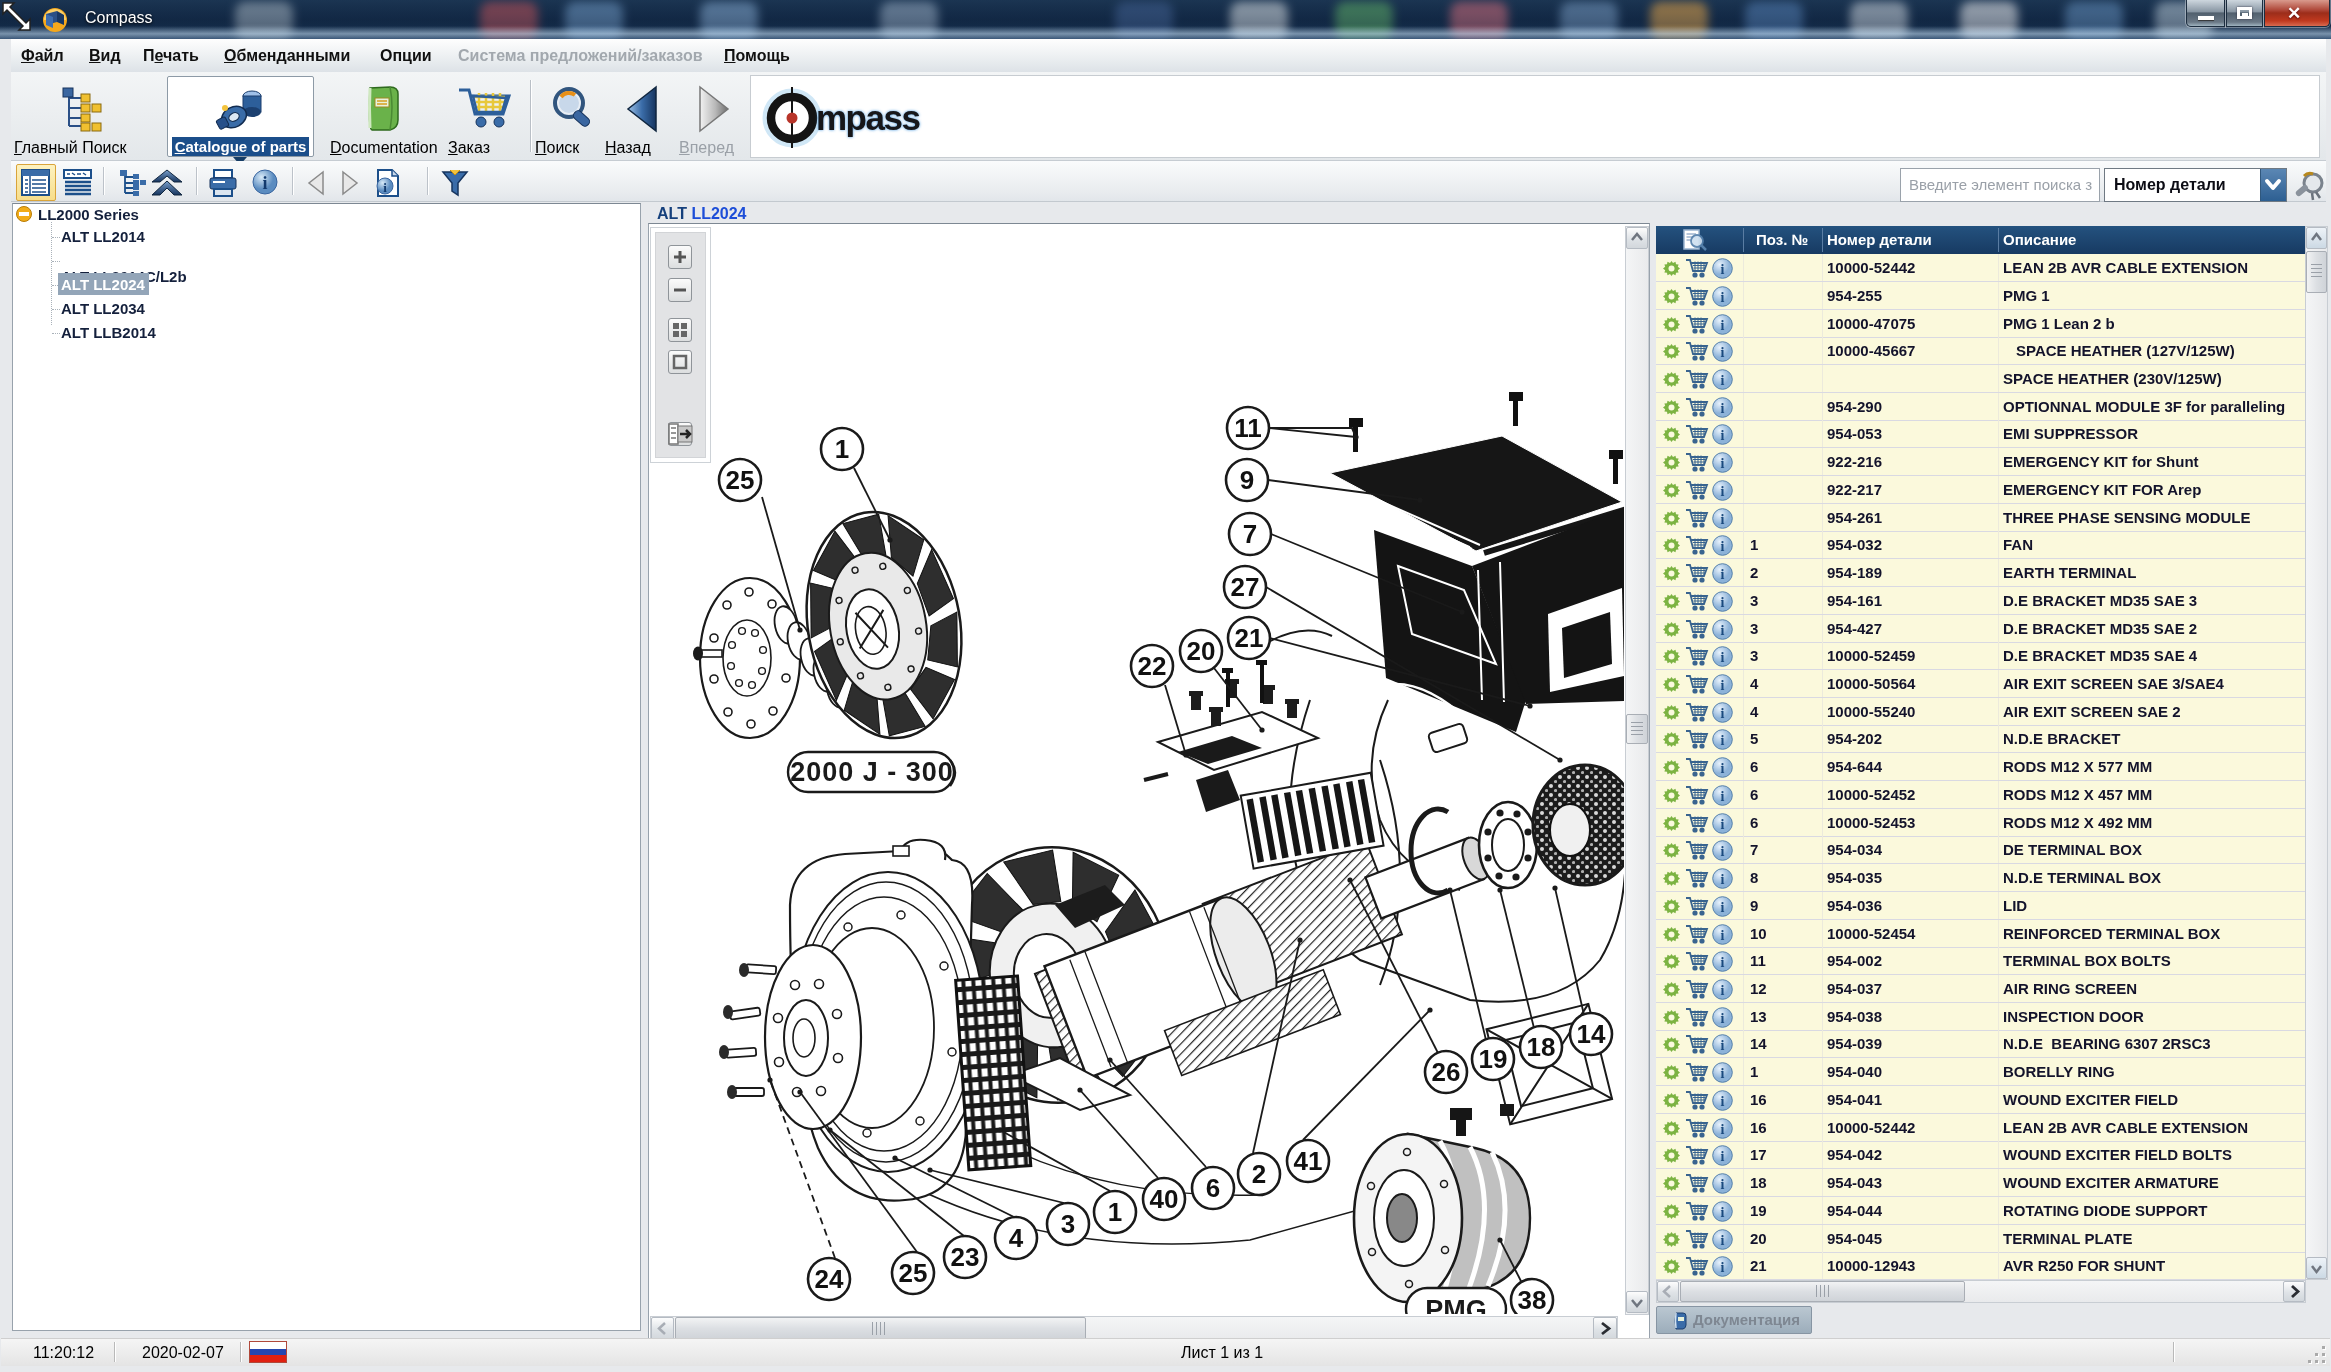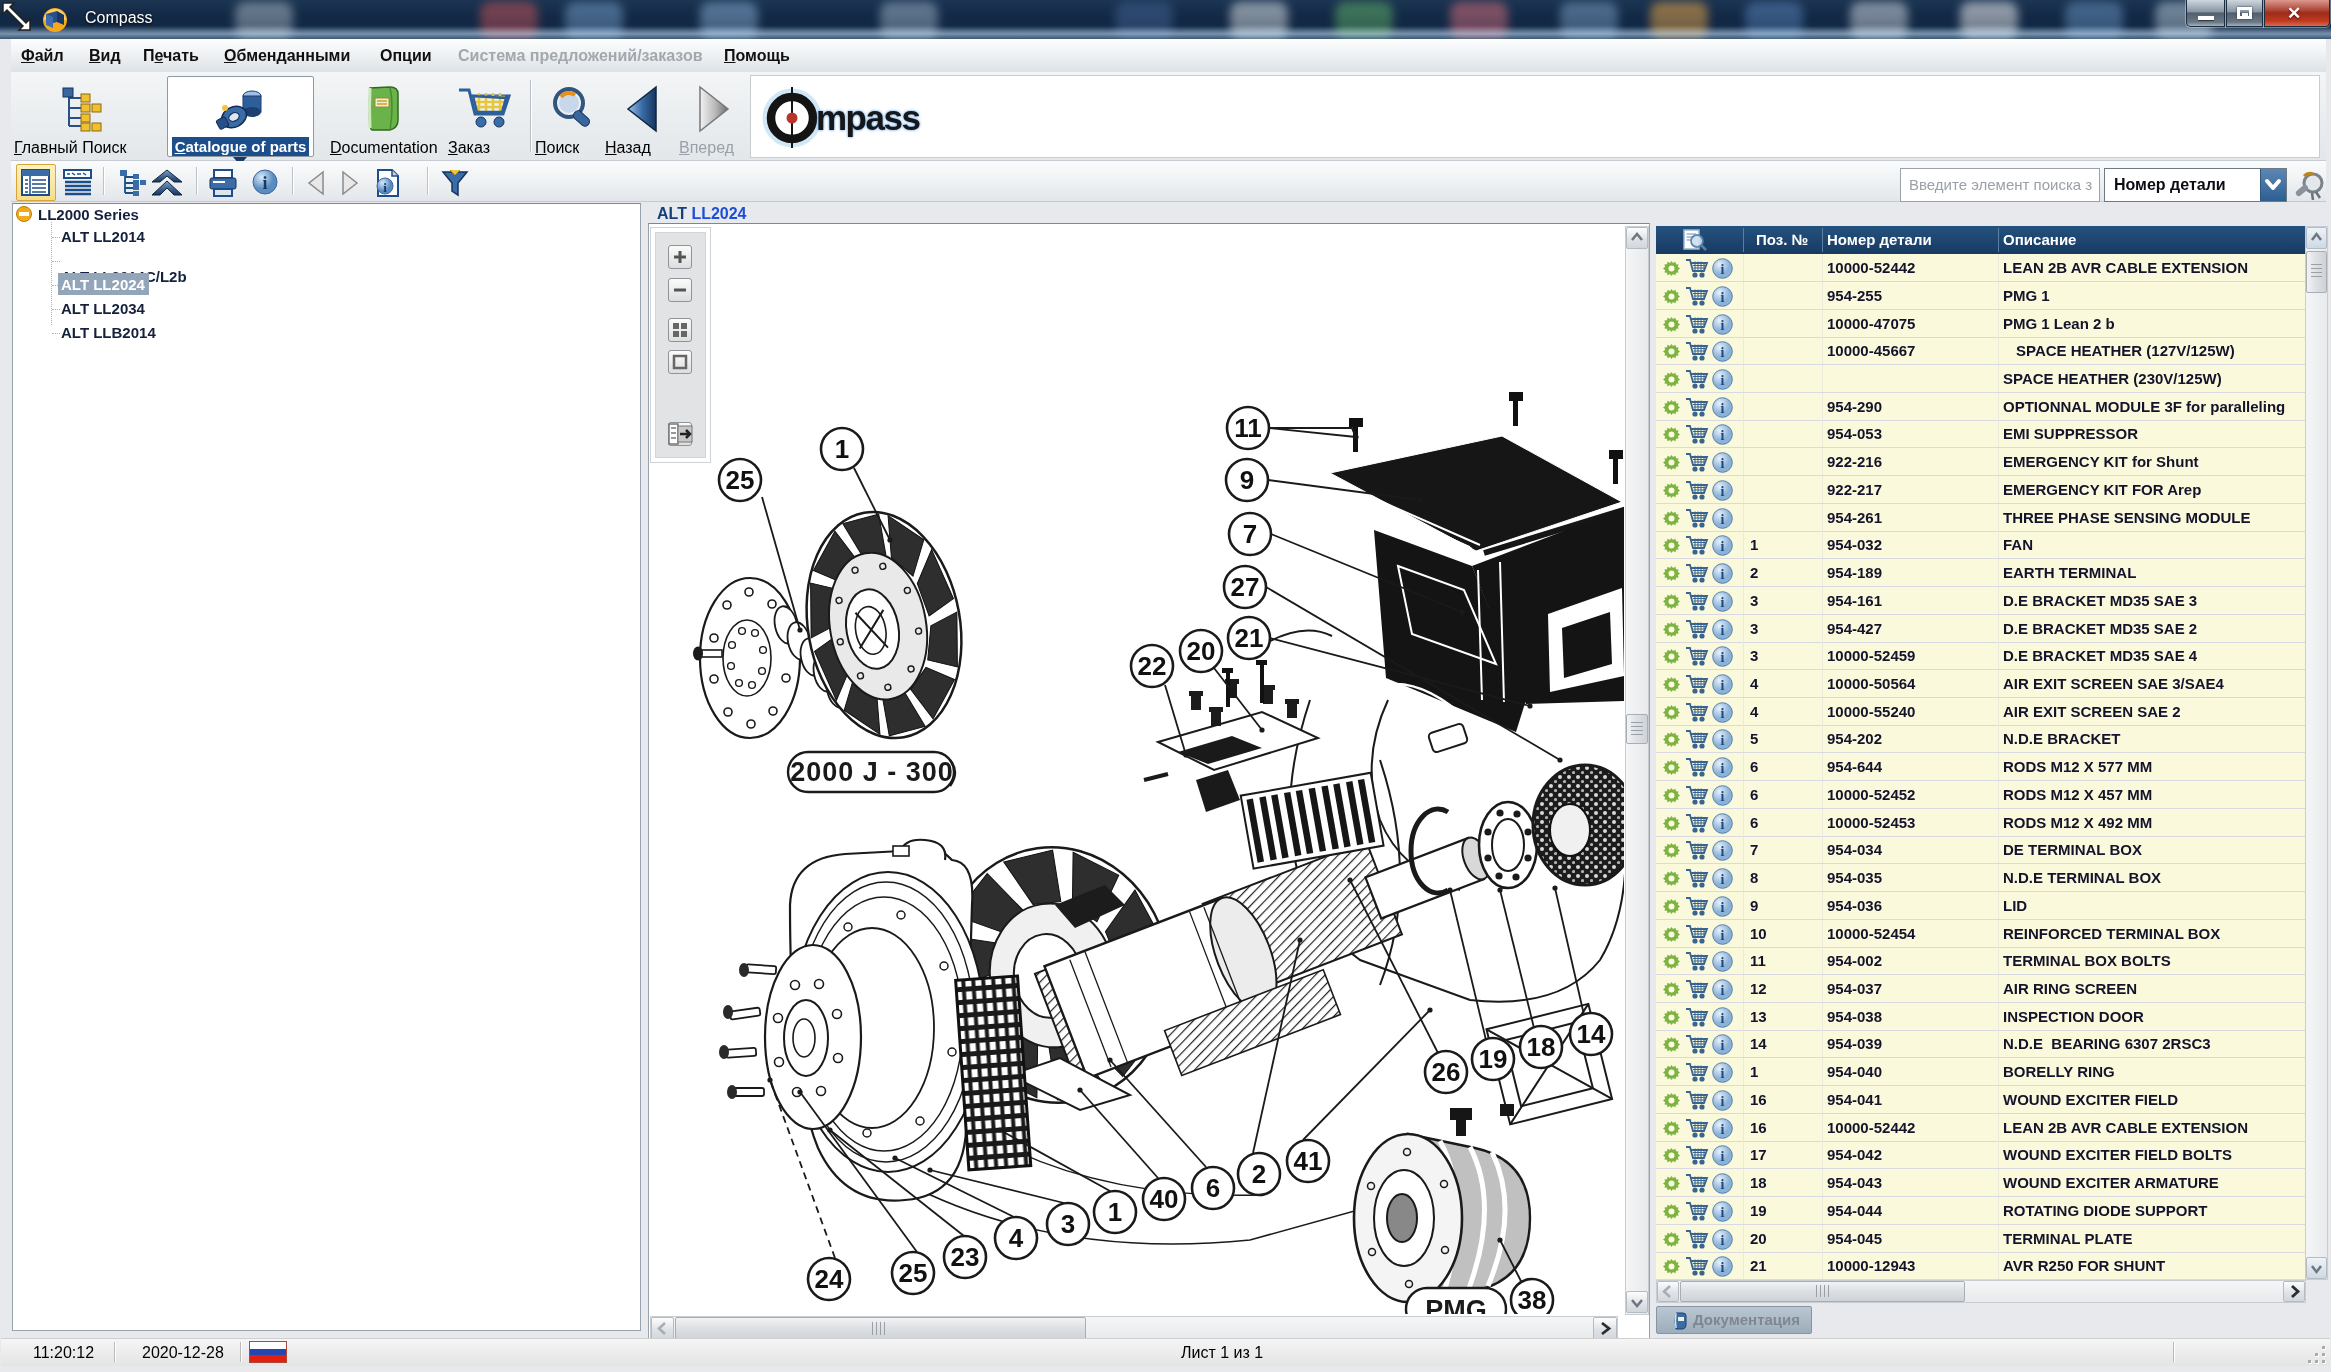--- a/index.html
+++ b/index.html
@@ -1750,21 +1750,21 @@
 <div class="ridg abs" style="left:1828px;top:1285px;height:12px"></div>
 <div id="docbtn" class="abs"><svg class="abs" style="left:16px;top:5px" width="14" height="18">
 <path d="M3 1 Q1 9 3 17 L10 17 Q13 16 13 13 L13 4 Q13 1 10 1 Z" fill="#3a6ca8" stroke="#1c3f6e"></path>
 <path d="M3 1 Q2 9 3 16" stroke="#cfe0f0" stroke-width="1.5" fill="none"></path>
 <rect x="5" y="5" width="6" height="4" fill="#e8f2dc"></rect>
     </svg>
 <span style="margin-left:36px">Документация</span></div>
 <div id="statusbar" class="abs"></div>
 <span class="abs" style="left:33px;top:1344px;font-size:16px">11:20:12</span>
 <div class="stsep abs" style="left:114px;top:1342px"></div>
-<span class="abs" style="left:142px;top:1344px;font-size:16px">2020-12-28</span>
+<span class="abs" style="left:142px;top:1344px;font-size:16px">2020-02-07</span>
 <div class="stsep abs" style="left:240px;top:1342px"></div>
 <div class="abs" style="left:249px;top:1341px;width:38px;height:22px;border:1px solid #b0483a">
 <div style="height:6.5px;background:#fff"></div>
     <div style="height:6.5px;background:#2546b0"></div>
     <div style="height:7px;background:#e02010"></div>
   </div>
 <span class="abs" style="left:1181px;top:1344px;font-size:16px">Лист 1 из 1</span>
 <div class="stsep abs" style="left:2173px;top:1342px"></div>
 <div class="abs" style="left:2322px;top:1346px;width:3px;height:3px;background:#aaa;box-shadow:1px 1px 0 #fff"></div>
 <div class="abs" style="left:2315px;top:1353px;width:3px;height:3px;background:#aaa;box-shadow:1px 1px 0 #fff"></div>

